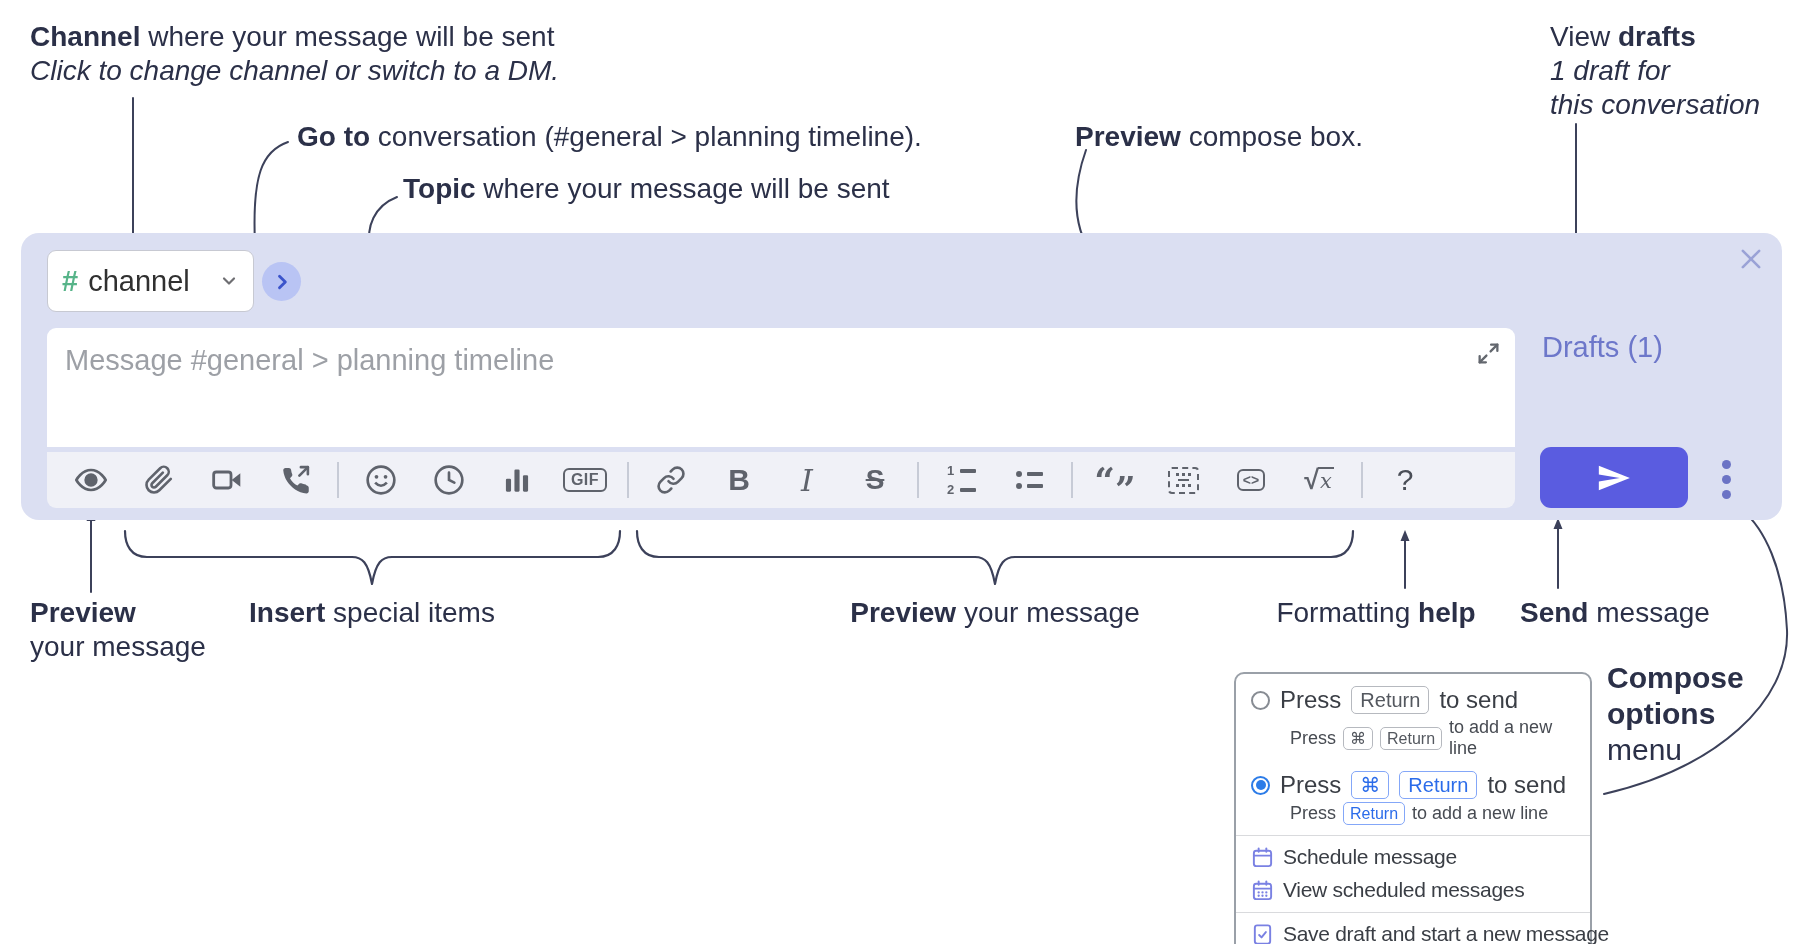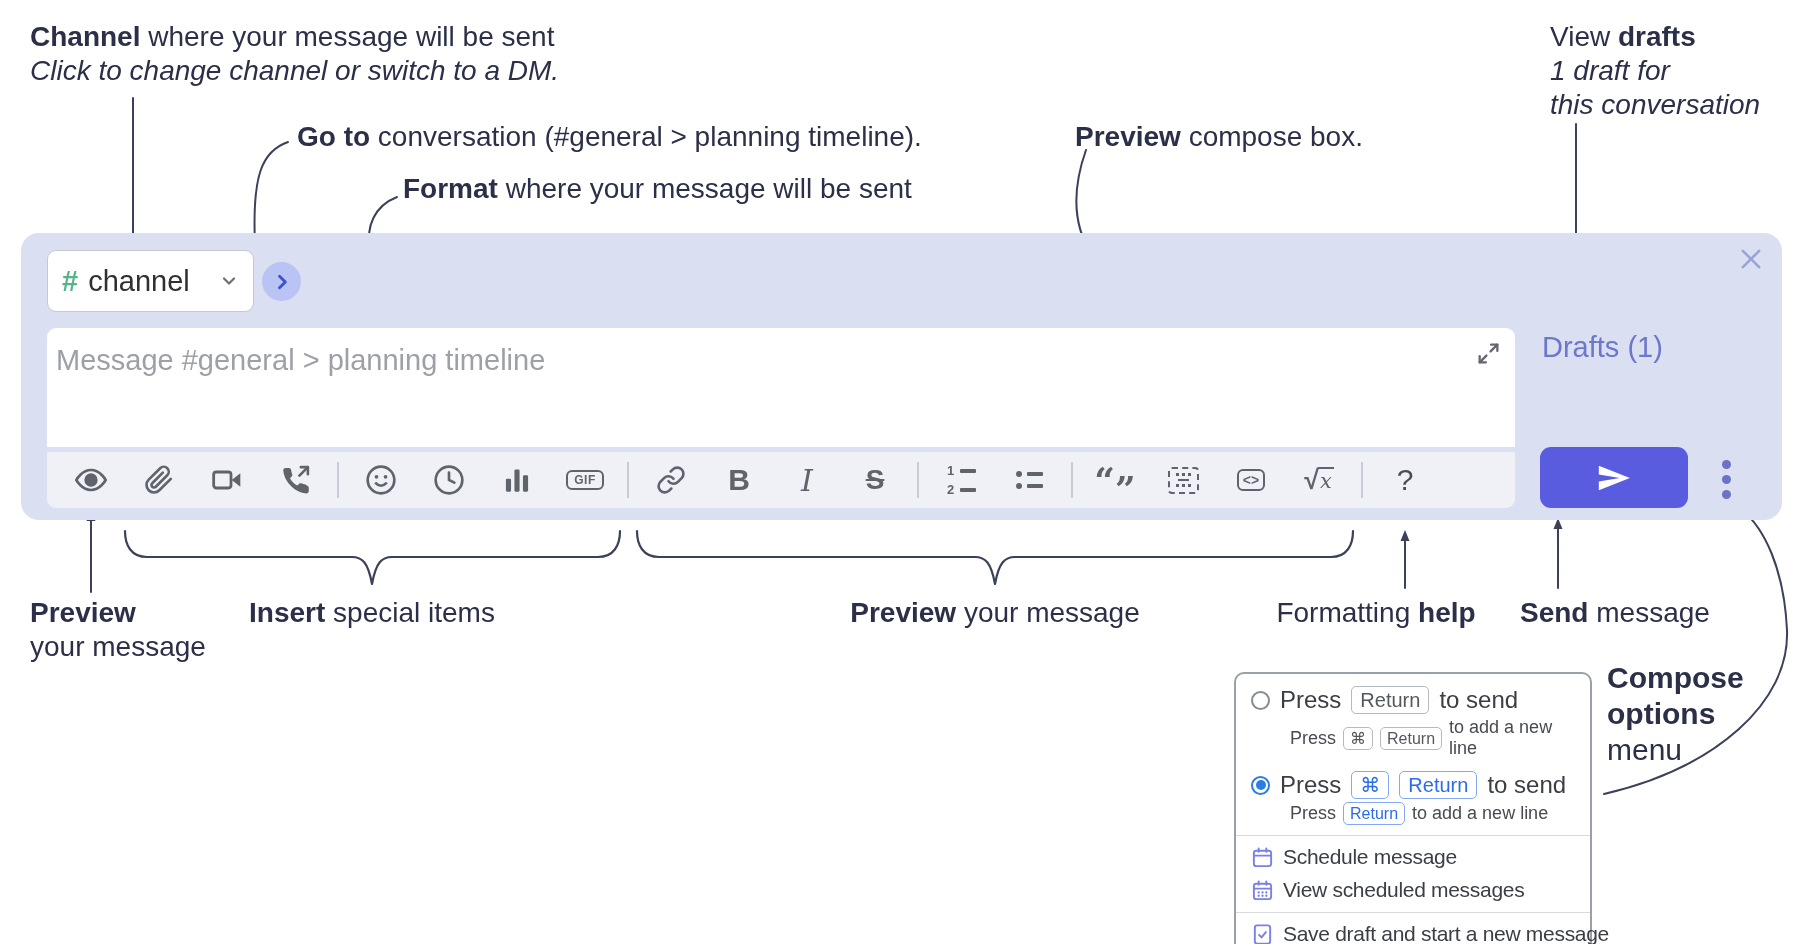--- a/index.html
+++ b/index.html
@@ -24,35 +24,35 @@
   .chname{font-size:29px;color:#303030;margin-left:10px;}
   .pill .chev{margin-left:auto;color:#6e6e72;}
   .gotobtn{position:absolute;left:241px;top:29px;width:39px;height:39px;border-radius:50%;
            background:#b9c4f4;display:flex;align-items:center;justify-content:center;cursor:pointer;}
   .topicbox{position:absolute;left:285px;top:17px;width:1209px;height:62px;background:#fff;
             border-radius:9px;display:flex;align-items:center;padding:0 18px;box-sizing:border-box;}
   .topicval{font-size:29px;color:#1c1c1c;}
   .topicclear{margin-left:auto;color:#59639a;cursor:pointer;display:flex;}
   .closex{position:absolute;left:1716px;top:12px;color:#9aa2d6;cursor:pointer;}
   .msgarea{position:absolute;left:26px;top:95px;width:1468px;height:119px;background:#fff;
-           border-radius:9px 9px 0 0;box-sizing:border-box;padding:16px 9px;}
+           border-radius:9px 9px 0 0;box-sizing:border-box;padding:16px 18px;}
   .placeholder{font-size:29px;color:#9da0a6;}
   .expandic{position:absolute;right:14px;top:13px;color:#63676e;cursor:pointer;}
   .toolbar{position:absolute;left:26px;top:219px;width:1468px;height:56px;background:#f0f1f7;
            border-radius:0 0 9px 9px;display:flex;align-items:center;padding-left:10px;box-sizing:border-box;}
   .tb{width:68px;height:56px;display:flex;align-items:center;justify-content:center;
       color:#5f636c;cursor:pointer;flex:none;}
   .tbsep{width:2px;height:36px;background:#c7cbd6;margin:0 8px;flex:none;}
   .tglyph{font-size:30px;font-weight:700;}
   .iglyph{font-size:30px;font-style:italic;font-family:"DejaVu Serif",serif;}
   .sglyph{font-size:28px;font-weight:600;text-decoration:line-through;}
   .qglyph{font-family:"DejaVu Serif",serif;font-weight:700;font-size:36px;line-height:0;}
   .qglyph .q2{display:inline-block;transform:translateY(9px);}
   .gifbox{border:2.5px solid currentColor;border-radius:6px;padding:2px 6px;
-          font-size:12px;font-weight:700;letter-spacing:.5px;line-height:1;}
+          font-size:16px;font-weight:700;letter-spacing:.5px;line-height:1;}
   .codebox{border:2.5px solid currentColor;border-radius:6px;padding:1px 4px;
            font-size:14px;font-weight:700;line-height:1.2;}
   .helpg{font-size:30px;font-weight:400;color:#4a4e57;}
   .listwrap{display:flex;flex-direction:column;gap:6px;}
   .lrow{display:flex;align-items:center;gap:5px;}
   .lnum{font-size:13px;font-weight:700;line-height:1;width:8px;text-align:center;}
   .ldot{width:6px;height:6px;border-radius:50%;background:currentColor;}
   .lbar{width:16px;height:4px;border-radius:1px;background:currentColor;}
   .spo{width:27px;height:23px;border:2px dashed currentColor;border-radius:4px;
        display:flex;flex-direction:column;justify-content:center;align-items:center;gap:3px;}
@@ -126,21 +126,21 @@
   </svg>
 
   <div class="ann" style="left:30px;top:20px;">
     <div><b>Channel</b><span> where your message will be sent</span></div>
     <div class="it">Click to change channel or switch to a DM.</div>
   </div>
   <div class="ann" style="left:297px;top:120px;">
     <b>Go to</b><span> conversation (#general &gt; planning timeline).</span>
   </div>
   <div class="ann" style="left:403px;top:172px;">
-    <b>Format</b><span> where your message will be sent</span>
+    <b>Topic</b><span> where your message will be sent</span>
   </div>
   <div class="ann" style="left:1075px;top:120px;">
     <b>Preview</b><span> compose box.</span>
   </div>
   <div class="ann" style="left:1550px;top:20px;">
     <div><span>View </span><b>drafts</b></div>
     <div class="it">1 draft for</div>
     <div class="it">this conversation</div>
   </div>
 

